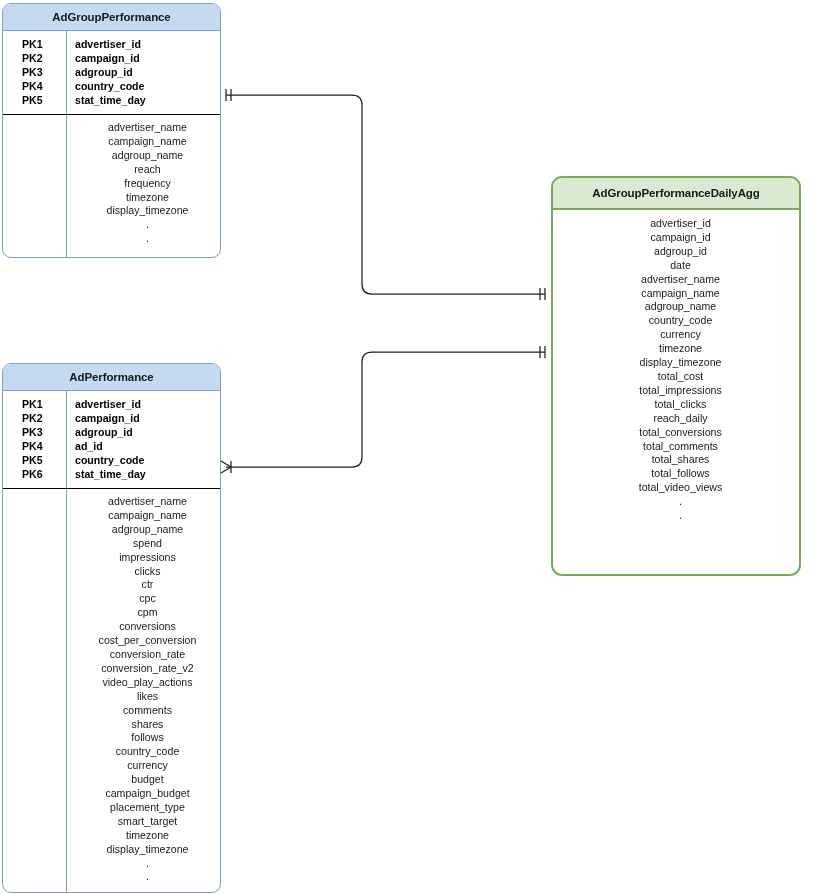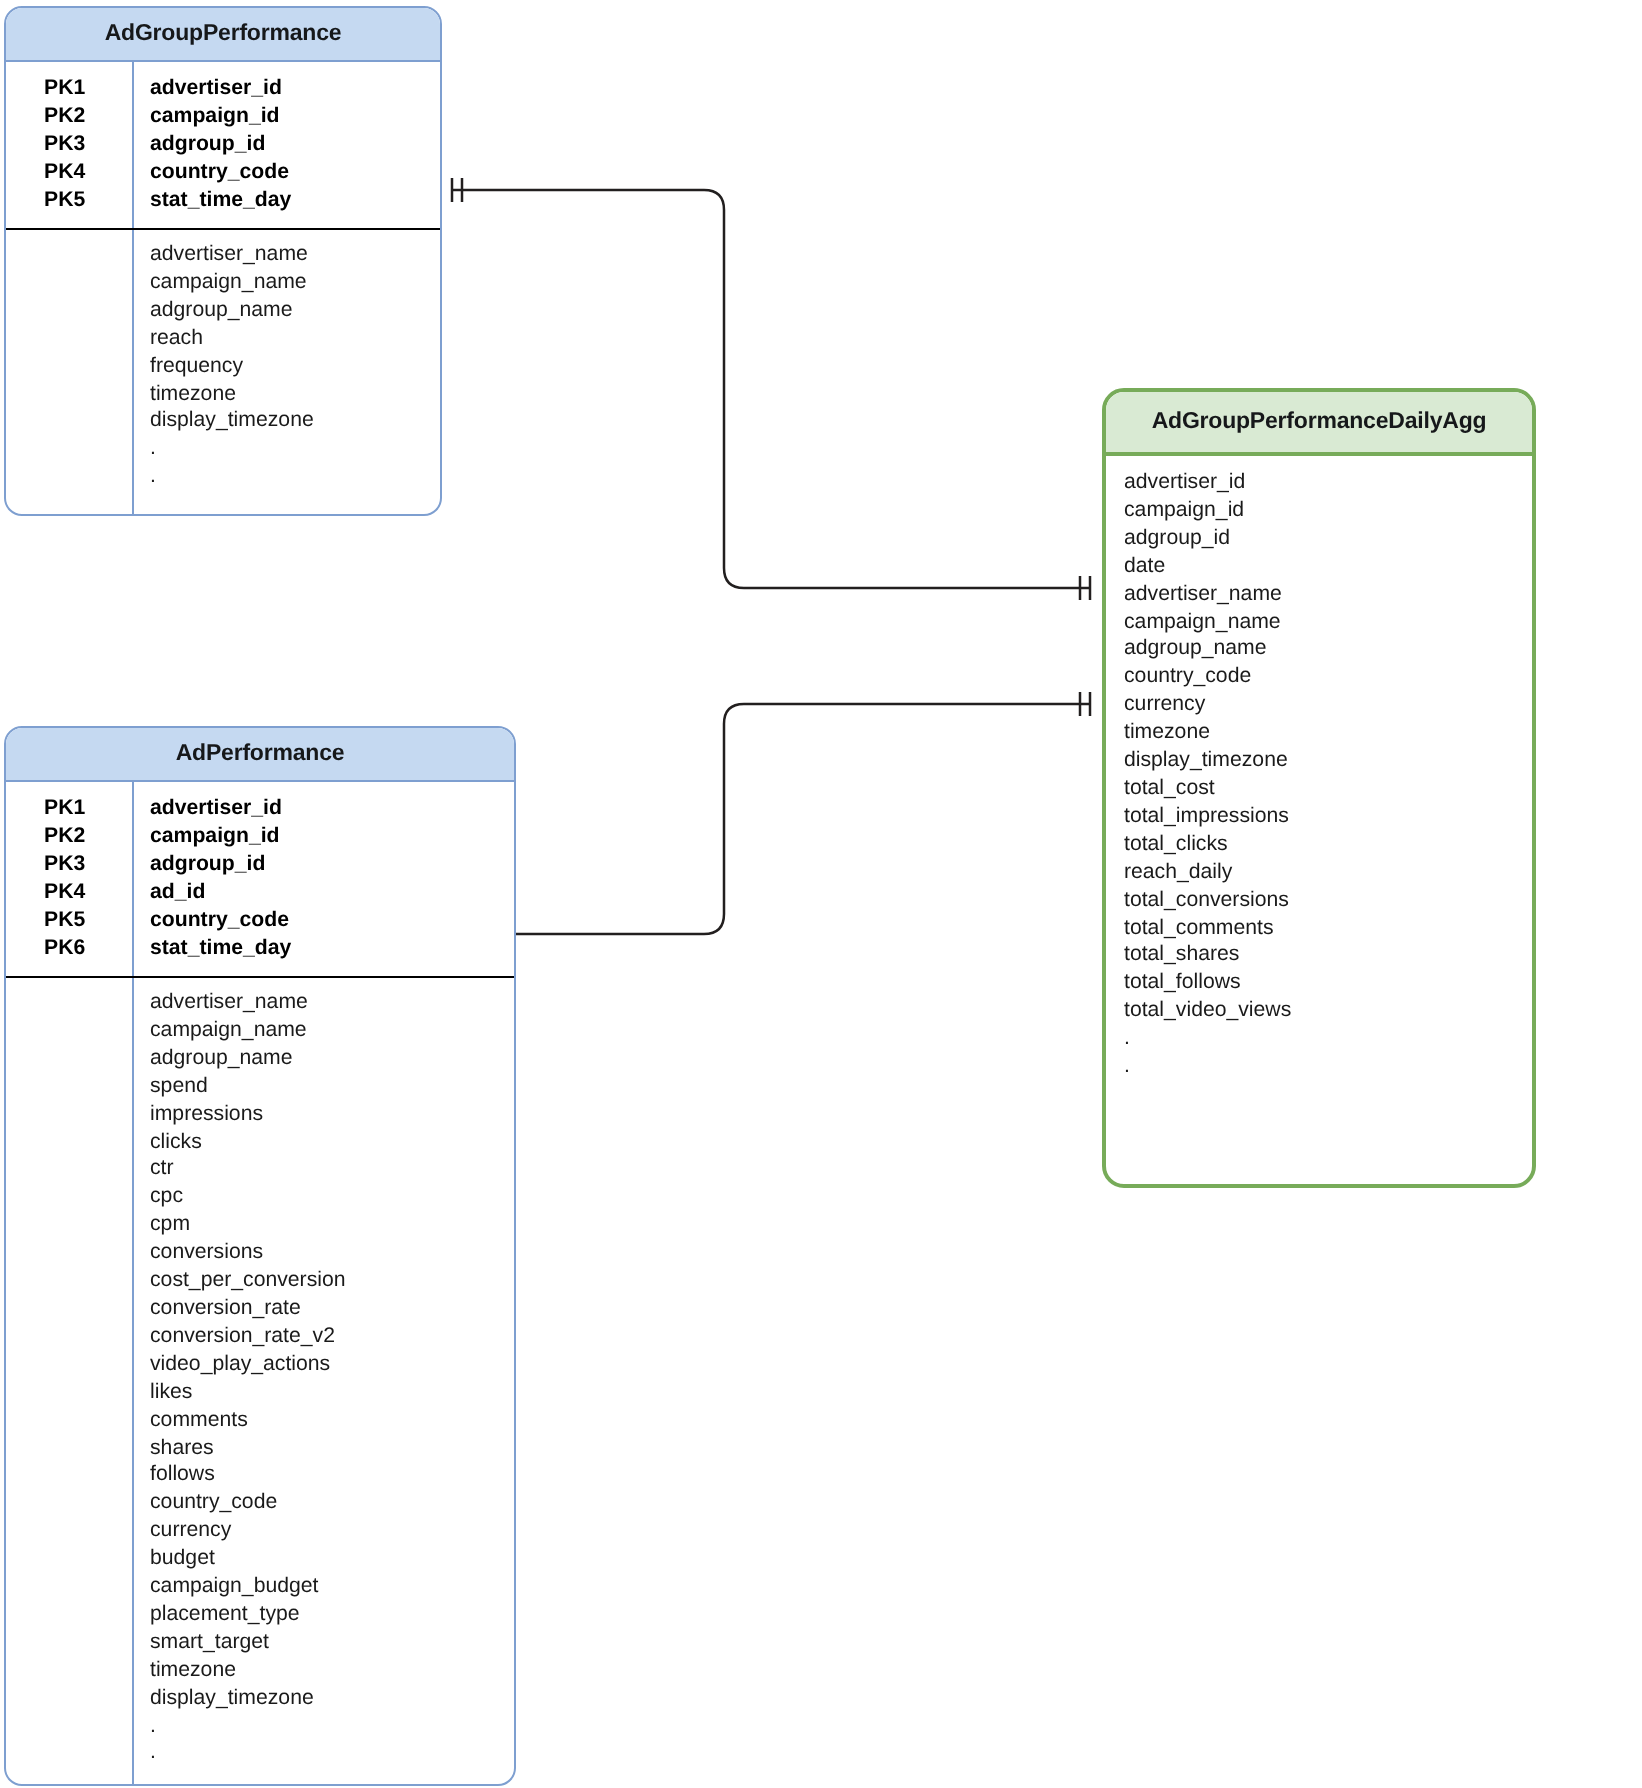--- a/index.html
+++ b/index.html
@@ -106,20 +106,21 @@
     box-sizing: border-box;
     flex: 1 1 auto;
     padding: 6px 0 6px 8px;
   }
   .attr-col .row,
   .plain-attrs .row {
     font-size: 10.6px;
     color: #1a1a1a;
     line-height: 13.9px;
     white-space: nowrap;
+    text-align: center;
   }
   .entity.blue .inner {
     display: flex;
     flex-direction: column;
     height: calc(100% - 27px);
   }
 
   
   .plain-attrs {
     box-sizing: border-box;
@@ -199,21 +200,21 @@
             <div class="row">frequency</div>
             <div class="row">timezone</div>
             <div class="row">display_timezone</div>
             <div class="row">.</div>
             <div class="row">.</div>
           </div>
       </div>
     </div>
   </div>
 
-  <div class="entity blue" style="left:2px; top:363px; width:256px; height:530px;">
+  <div class="entity blue" style="left:2px; top:363px; width:219px; height:530px;">
     <div class="entity-header">AdPerformance</div>
     <div class="inner">
       <div class="key-section">
         <div class="key-col">
             <div class="row">PK1</div>
             <div class="row">PK2</div>
             <div class="row">PK3</div>
             <div class="row">PK4</div>
             <div class="row">PK5</div>
             <div class="row">PK6</div>
@@ -256,21 +257,21 @@
             <div class="row">smart_target</div>
             <div class="row">timezone</div>
             <div class="row">display_timezone</div>
             <div class="row">.</div>
             <div class="row">.</div>
           </div>
       </div>
     </div>
   </div>
 
-  <div class="entity green" style="left:551px; top:194px; width:217px; height:400px;">
+  <div class="entity green" style="left:551px; top:176px; width:250px; height:400px;">
     <div class="entity-header">AdGroupPerformanceDailyAgg</div>
     <div class="plain-attrs">
         <div class="row">advertiser_id</div>
         <div class="row">campaign_id</div>
         <div class="row">adgroup_id</div>
         <div class="row">date</div>
         <div class="row">advertiser_name</div>
         <div class="row">campaign_name</div>
         <div class="row">adgroup_name</div>
         <div class="row">country_code</div>

